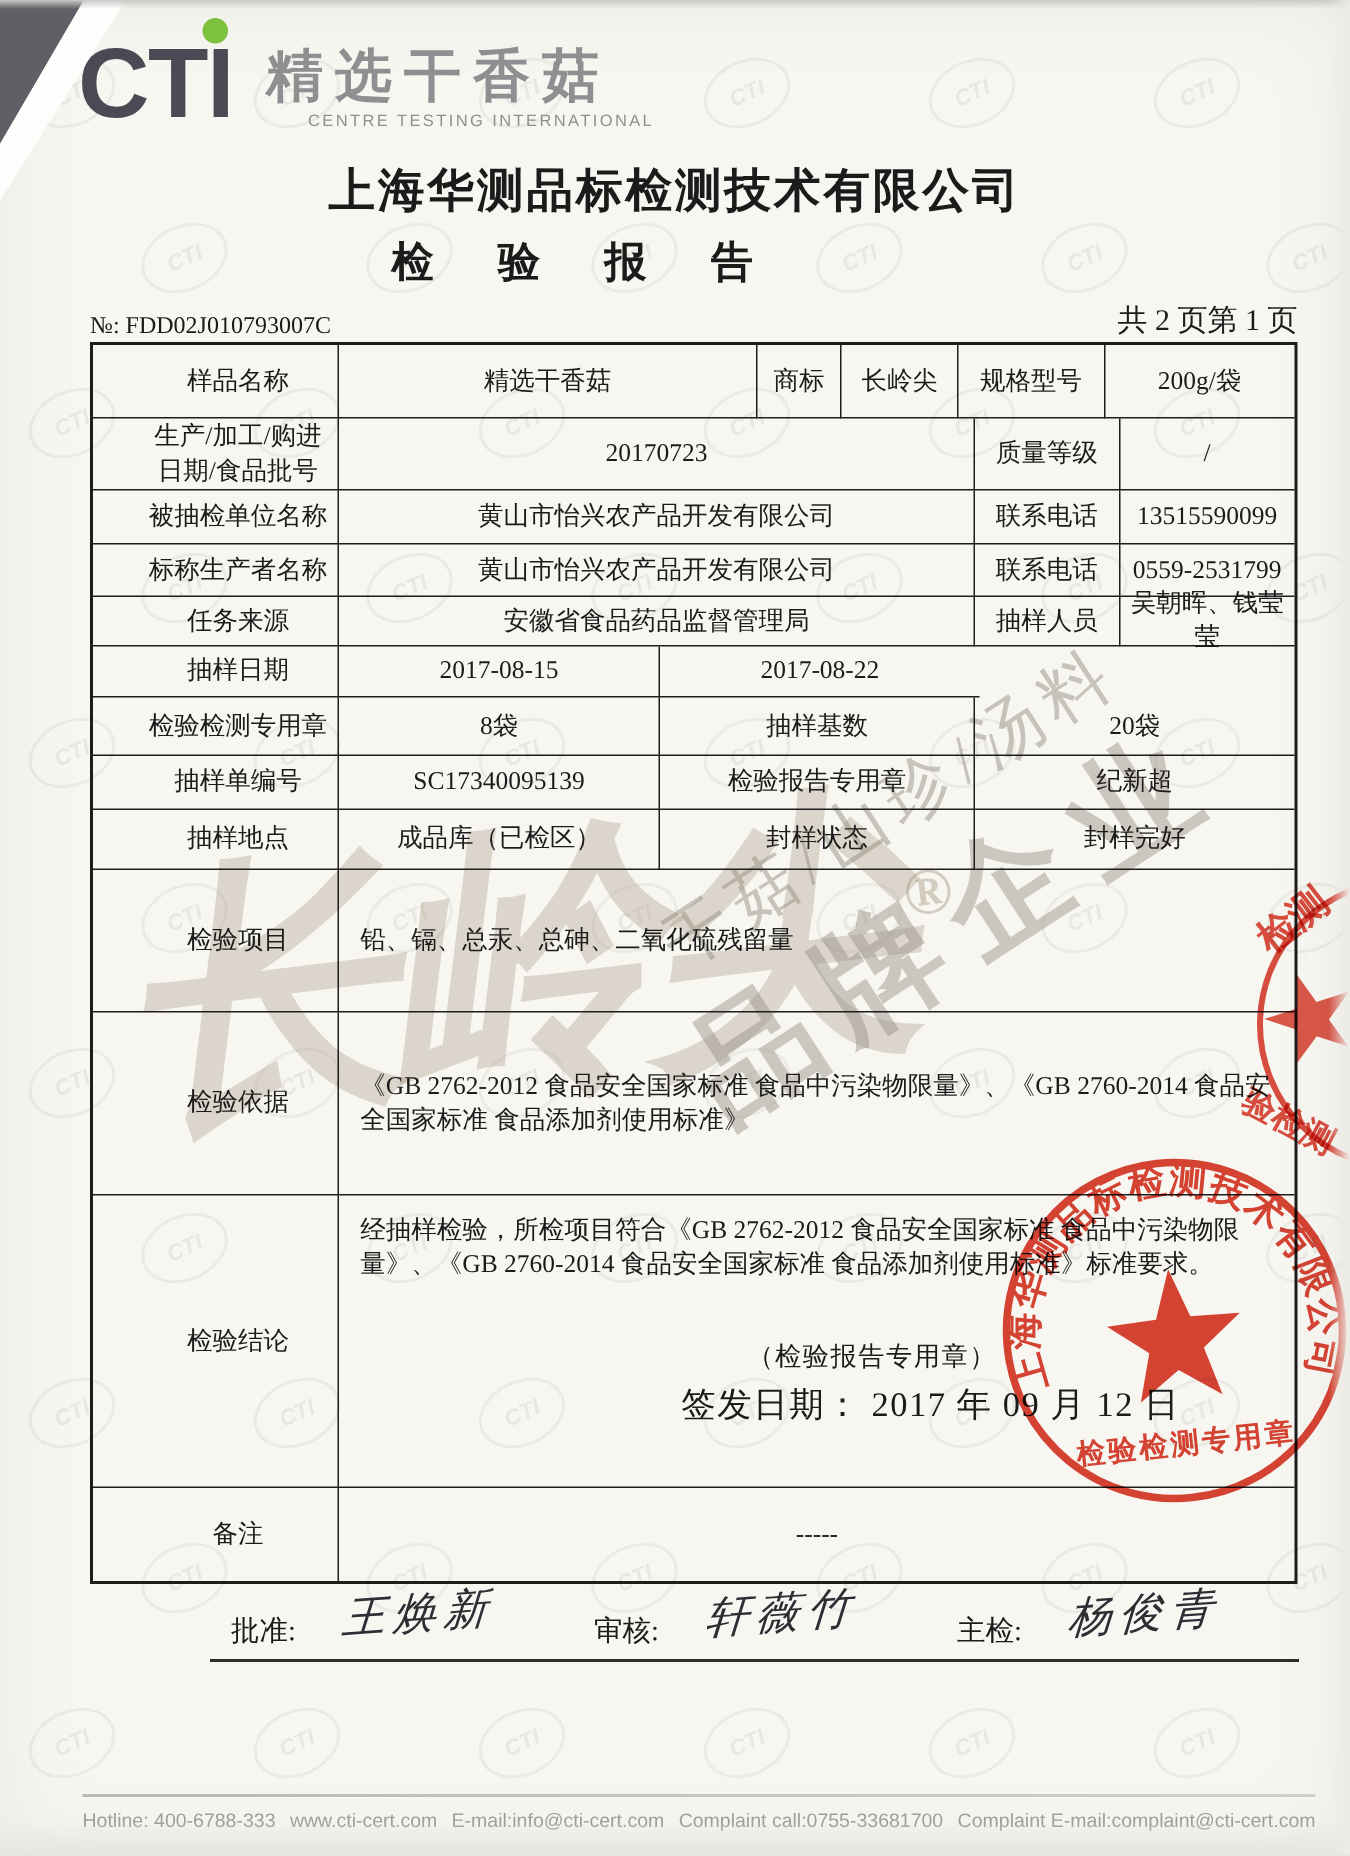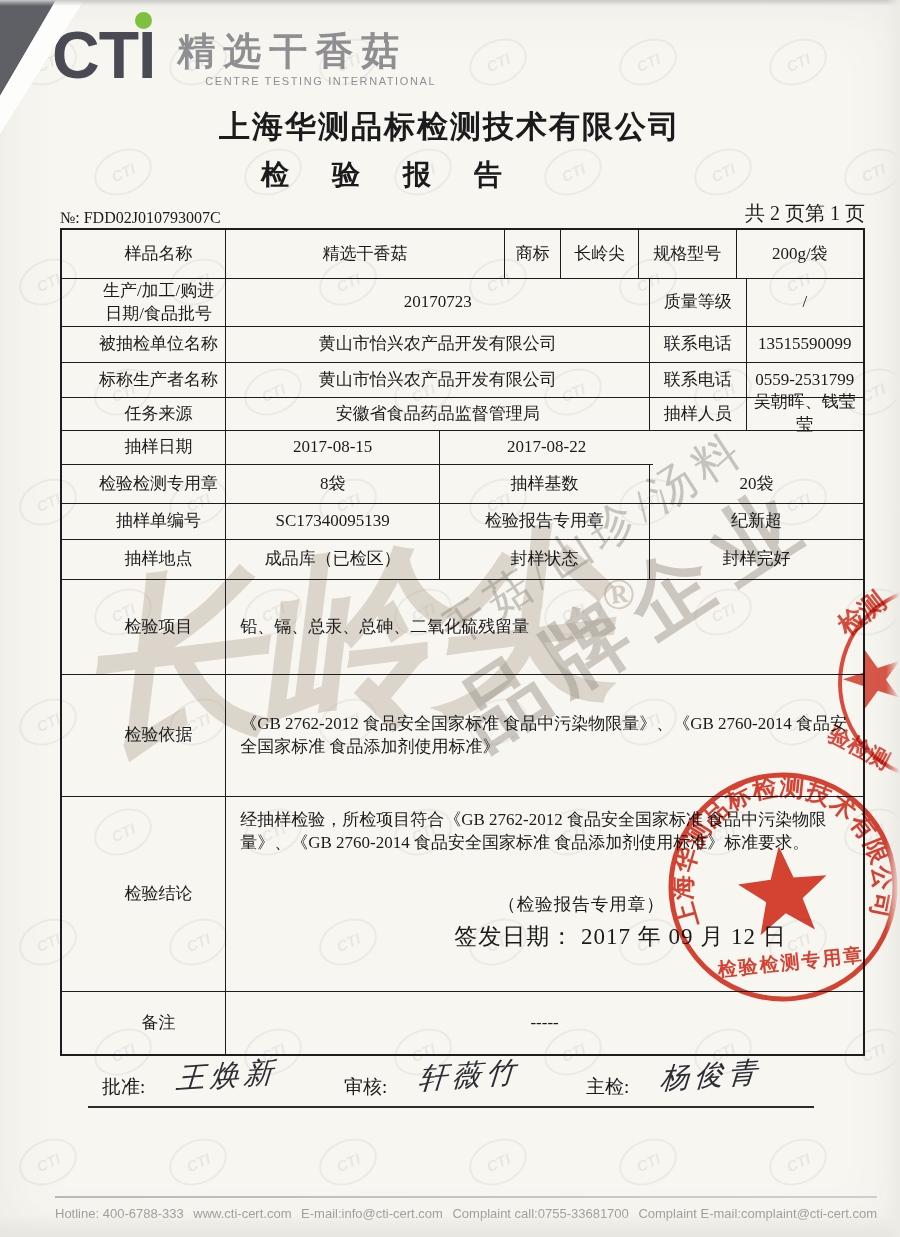--- a/index.html
+++ b/index.html
@@ -62,21 +62,21 @@
   .stamp-edge{position:absolute;left:838px;top:585px;width:188px;height:188px;border:4px solid #d7301f;
               border-radius:50%;opacity:.85;mix-blend-mode:multiply;}
   .stamp-edge-top{position:absolute;left:836px;top:596px;font-size:26px;font-weight:bold;color:#d7301f;
                   transform:rotate(-38deg);opacity:.85;mix-blend-mode:multiply;}
   .stamp-edge-bottom{position:absolute;left:826px;top:733px;font-size:22px;font-weight:bold;color:#d7301f;
                   transform:rotate(28deg);opacity:.85;mix-blend-mode:multiply;white-space:nowrap;}
   .stamp-edge-star{position:absolute;left:843px;top:648px;width:62px;height:62px;background:#d7301f;opacity:.8;
                    mix-blend-mode:multiply;transform:rotate(-18deg);
                    clip-path:polygon(50% 0%,61% 35%,98% 35%,68% 57%,79% 91%,50% 70%,21% 91%,32% 57%,2% 35%,39% 35%);}
   
-  .sig-row{position:absolute;left:48px;top:1052px;width:806px;display:flex;justify-content:center;}
+  .sig-row{position:absolute;left:60px;top:1052px;width:806px;display:flex;justify-content:flex-end;}
   .sig{position:relative;width:242px;height:54px;border-bottom:2.5px solid #2c2c2c;}
   .sig-label{position:absolute;left:14px;bottom:6px;font-size:19px;}
   .sig-name{position:absolute;left:88px;bottom:10px;font-size:29px;font-style:italic;color:#2d2d34;
             letter-spacing:5px;transform:rotate(-4deg) skewX(-8deg);white-space:nowrap;}
   
   .foot-rule{position:absolute;left:55px;top:1196px;width:822px;height:2px;
              background:linear-gradient(90deg,#b9b9b7,#cfcfcd);}
   .footer{position:absolute;left:55px;top:1206px;width:822px;display:flex;justify-content:space-between;
           font:13px "Liberation Sans","DejaVu Sans",sans-serif;color:#9e9e9c;}
   svg text{font-family:"Liberation Serif","DejaVu Serif",serif;}

